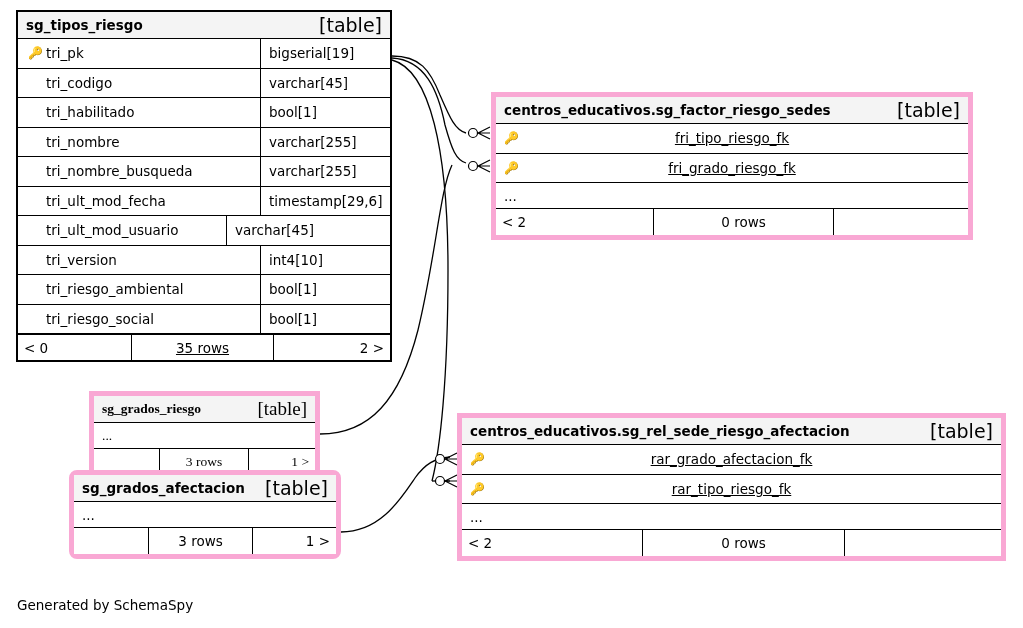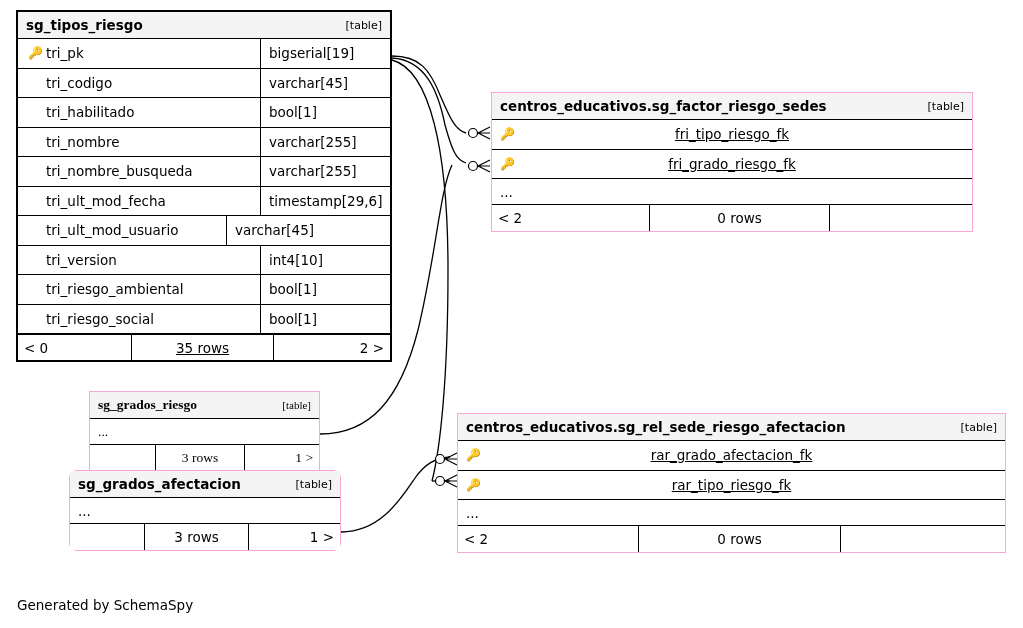--- a/index.html
+++ b/index.html
@@ -23,21 +23,21 @@
   svg.edges {
     position: absolute;
     left: 0; top: 0;
     width: 1023px;
     height: 628px;
     pointer-events: none;
   }
   .table-box {
     position: absolute;
     background: #ffffff;
-    border: 1px solid #f9a8d4;
+    border: 5px solid #f9a8d4;
     box-sizing: border-box;
     z-index: 2;
   }
   .table-box.thick {
     border: 2px solid #000000;
   }
   .tbl-header {
     display: flex;
     align-items: center;
     justify-content: space-between;
@@ -47,21 +47,21 @@
     box-sizing: border-box;
     height: 27px;
   }
   .tbl-title {
     font-weight: bold;
     font-size: 13.5px;
     color: #000000;
     white-space: nowrap;
   }
   .tbl-tag {
-    font-size: 11px;
+    font-size: 19px;
     color: #000000;
     white-space: nowrap;
   }
   .row {
     display: flex;
     border-bottom: 1px solid #000000;
     box-sizing: border-box;
     height: 29.5px;
     align-items: center;
     background: #ffffff;

